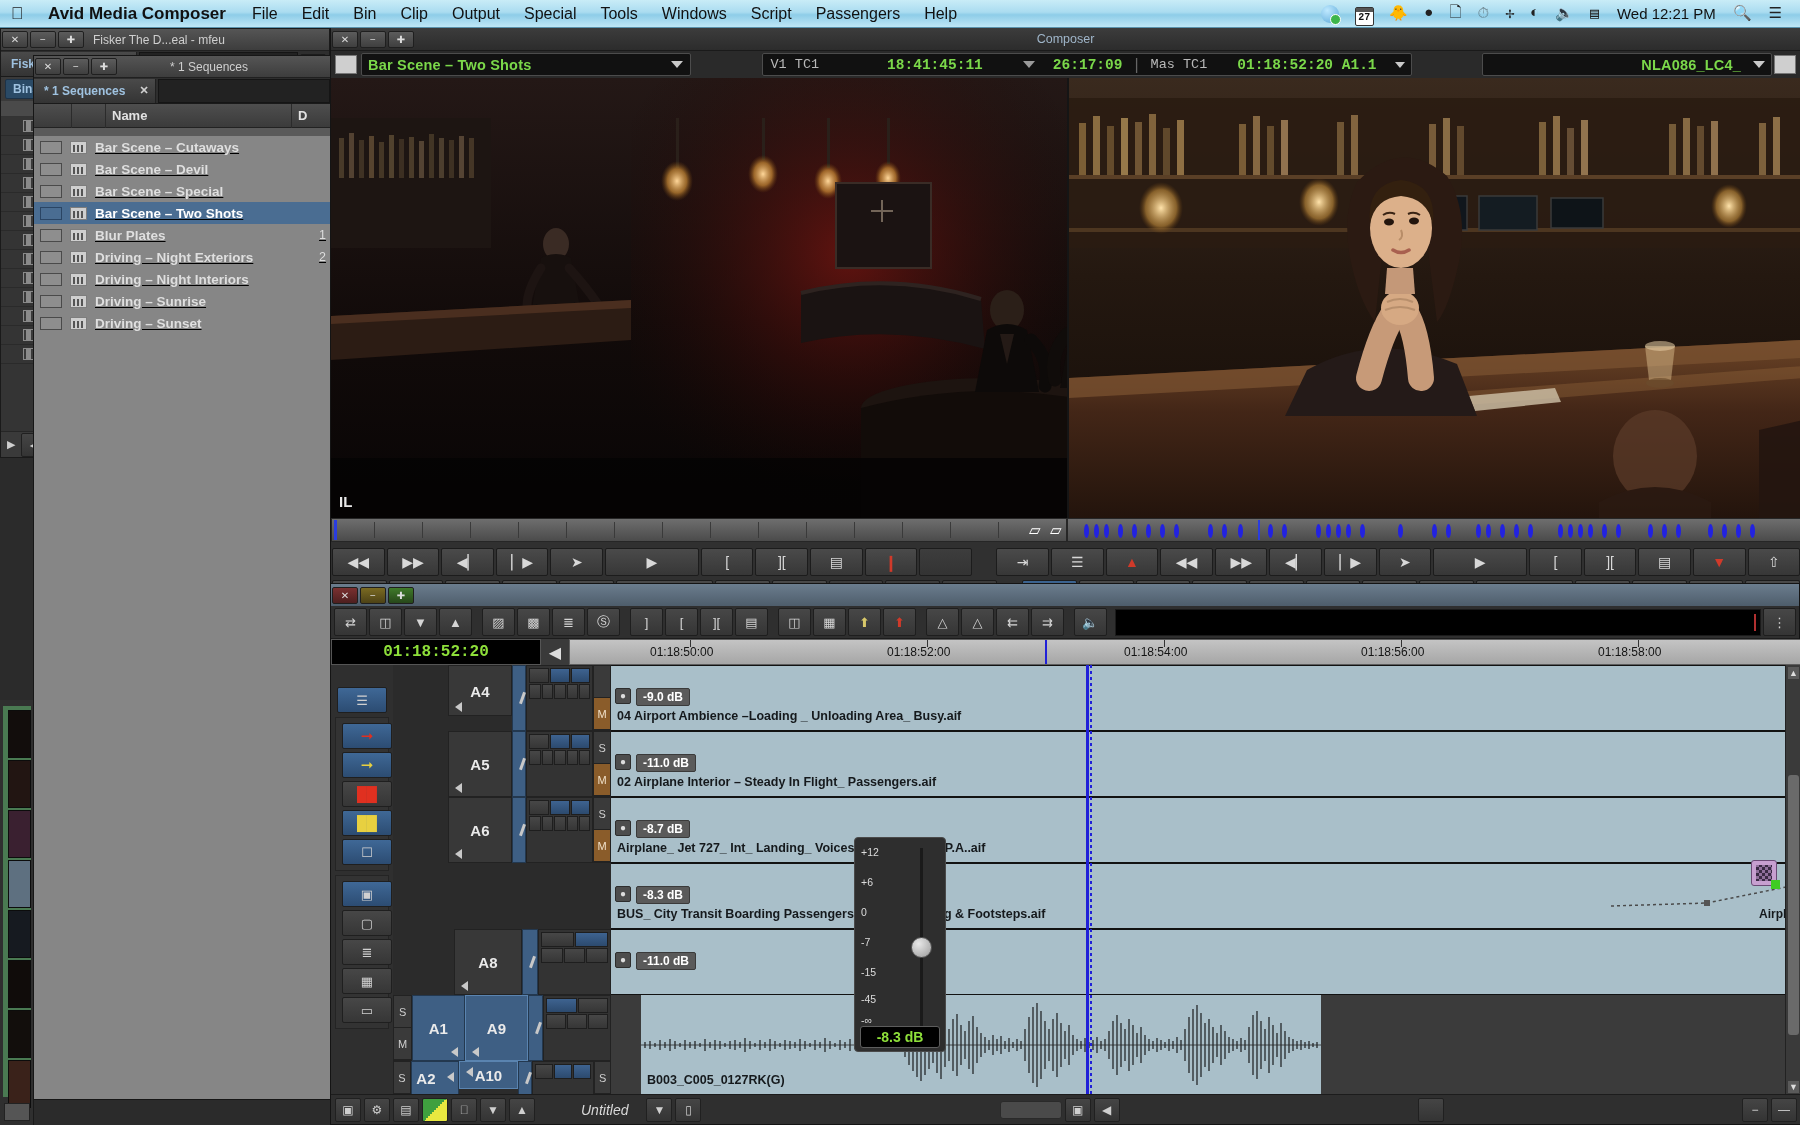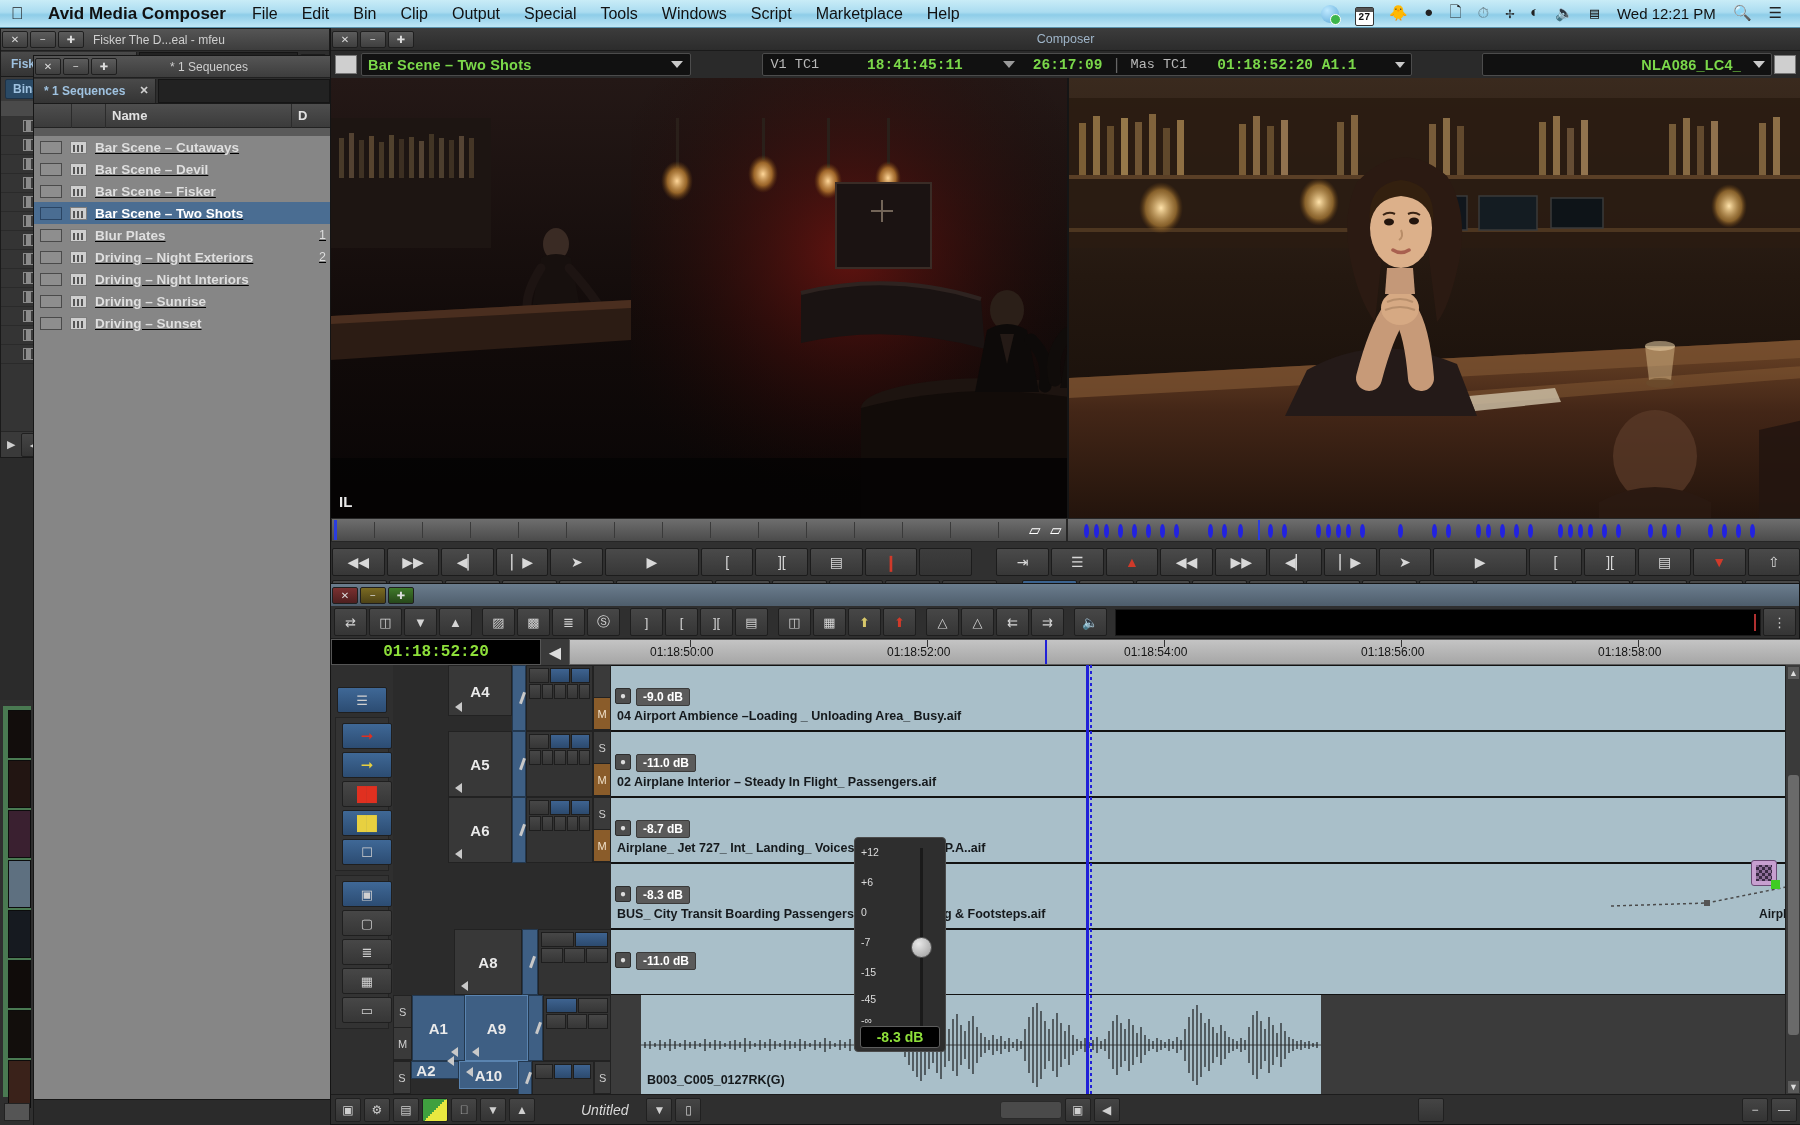--- a/index.html
+++ b/index.html
@@ -219,21 +219,21 @@
   <div class="appname">Avid Media Composer</div>
   <div class="mi">File</div>
   <div class="mi">Edit</div>
   <div class="mi">Bin</div>
   <div class="mi">Clip</div>
   <div class="mi">Output</div>
   <div class="mi">Special</div>
   <div class="mi">Tools</div>
   <div class="mi">Windows</div>
   <div class="mi">Script</div>
-  <div class="mi">Marketplace</div>
+  <div class="mi">Passengers</div>
   <div class="mi">Help</div>
   <div class="right">
     <div class="sysicon"><span class="syncicon"></span></div>
     <div class="sysicon"><span class="calicon">27</span></div>
     <div class="sysicon">🐥</div>
     <div class="sysicon">●</div>
     <div class="sysicon">🗋</div>
     <div class="sysicon" style="opacity:.45">⏱</div>
     <div class="sysicon">✢</div>
     <div class="sysicon">◐</div>
@@ -353,21 +353,21 @@
       </div>
     <div class="brow">
         <span class="bchk"></span>
         <span class="bicn"></span>
         <span class="bname">Bar Scene – Devil</span>
         <span class="bnum"></span>
       </div>
     <div class="brow">
         <span class="bchk"></span>
         <span class="bicn"></span>
-        <span class="bname">Bar Scene – Fisker</span>
+        <span class="bname">Bar Scene – Special</span>
         <span class="bnum"></span>
       </div>
     <div class="brow sel">
         <span class="bchk"></span>
         <span class="bicn"></span>
         <span class="bname">Bar Scene – Two Shots</span>
         <span class="bnum"></span>
       </div>
     <div class="brow">
         <span class="bchk"></span>
@@ -414,21 +414,21 @@
     <div style="width:22px;height:19px;background:#cfcfcf;border:1px solid #777;margin-right:2px;"></div>
     <div class="seqchip" style="width:330px;position:relative;">
       <span class="gname">Bar Scene – Two Shots</span>
       <span style="position:absolute;right:7px;top:7px;">
         <span style="display:block;width:0;height:0;border-left:6px solid transparent;border-right:6px solid transparent;border-top:7px solid #c9c9c9;"></span>
       </span>
     </div>
     <div style="flex:1"></div>
     <div class="tcbox" style="width:650px;position:relative;justify-content:flex-start;">
       <span class="tclbl">V1 TC1</span>
-      <span class="tcval" style="margin-left:36px">18:41:45:11</span>
+      <span class="tcval" style="margin-left:56px">18:41:45:11</span>
       <span style="margin-left:28px;display:inline-block;">
         <span style="display:block;width:0;height:0;border-left:6px solid transparent;border-right:6px solid transparent;border-top:7px solid #9a9a9a;"></span>
       </span>
       <span class="tcval" style="margin-left:6px">26:17:09</span>
       <span style="color:#666">|</span>
       <span class="tclbl">Mas TC1</span>
       <span class="tcval" style="margin-left:18px">01:18:52:20 A1.1</span>
       <span style="position:absolute;right:6px;top:8px;">
         <span style="display:block;width:0;height:0;border-left:5px solid transparent;border-right:5px solid transparent;border-top:6px solid #c9c9c9;"></span>
       </span>
@@ -990,21 +990,21 @@
               <div class="cbt"></div>
               <div class="cbt"></div>
             </div>
         </div>
       </div>
 
       <div class="trk" style="top:396px;height:34px">
         <div class="smcol" style="width:26px;height:34px">
           <div class="smcell">S</div>
         </div>
-        <div class="a1box" style="height:18px">
+        <div class="a1box" style="height:34px">
           <span style="position:absolute;left:0;right:18px;top:50%;transform:translateY(-50%);text-align:center;font-size:15px;color:#eaeaea;font-weight:bold;">A2</span>
           <span class="spk" style="left:auto;right:4px;bottom:12px"></span>
         </div>
         <div class="tnum sel" style="height:28px">
           <span class="lbl">A10</span>
           <span class="spk" style="bottom:11px"></span>
         </div>
         <div class="pencol" style="height:34px"></div>
         <div class="ctrlcol" style="height:34px">
           <div class="cbrow">

